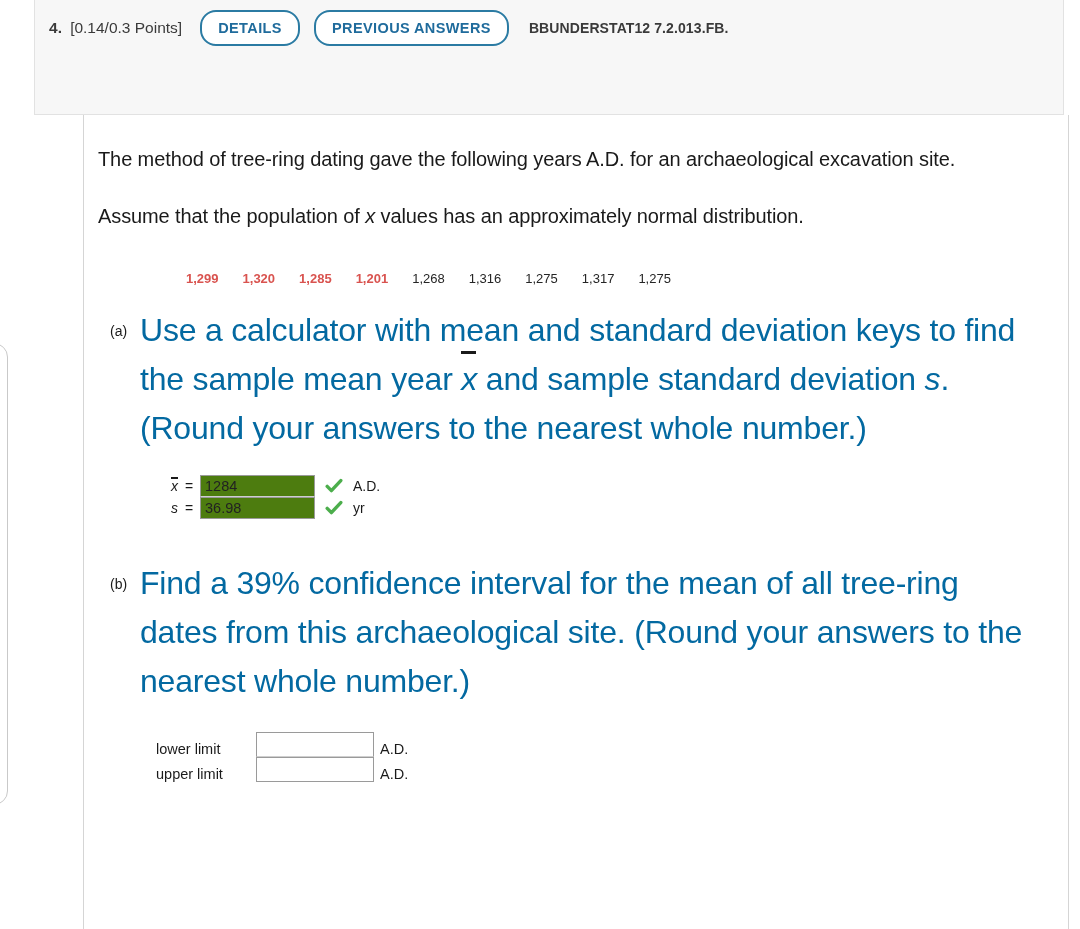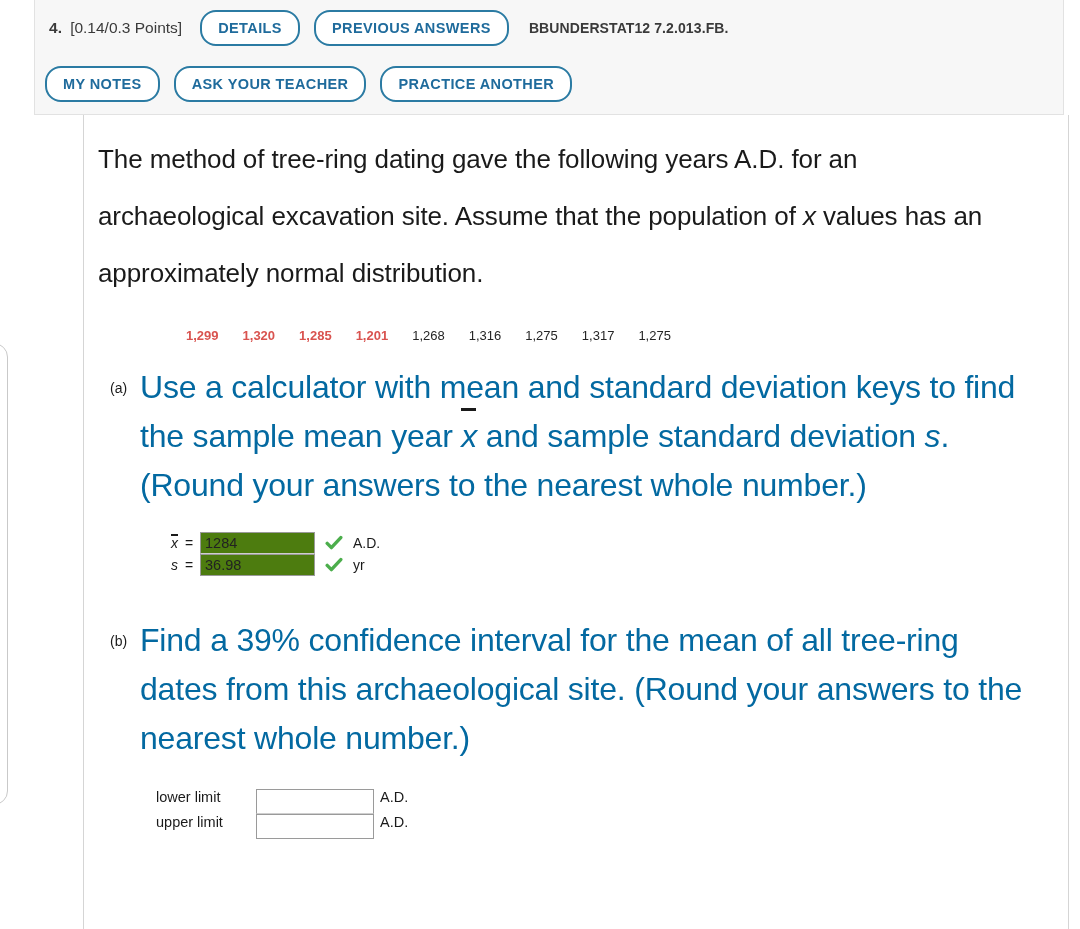--- a/index.html
+++ b/index.html
@@ -115,21 +115,21 @@
     left: 84px;
     top: 115px;
     width: 984px;
     height: 814px;
     box-sizing: border-box;
     padding: 16px 0 0 14px;
   }
 
   .stem {
     width: 925px;
-    font-size: 26px;
+    font-size: 20px;
     line-height: 57px;
     color: #1a1a1a;
     margin: 0;
     letter-spacing: -0.1px;
   }
   .stem .ital { font-style: italic; }
 
   .datarow {
     margin-top: 26px;
     padding-left: 88px;
@@ -243,21 +243,21 @@
     color: #1a1a1a;
   }
 
   
   .ansblock-b {
     margin-top: 26px;
     padding-left: 58px;
   }
   .limrow {
     display: flex;
-    align-items: flex-start;
+    align-items: flex-end;
   }
   .limlabel {
     width: 100px;
     flex: 0 0 100px;
     font-size: 14.5px;
     color: #1a1a1a;
   }
   .limfield {
     width: 118px;
     height: 25px;
@@ -285,25 +285,20 @@
 <div class="qheader">
 
   <div class="qheader-row row1">
     <span class="qnum">4.</span>
     <span class="qpoints">[0.14/0.3 Points]</span>
     <button class="hbtn">DETAILS</button>
     <button class="hbtn">PREVIOUS ANSWERS</button>
     <span class="qcode">BBUNDERSTAT12 7.2.013.FB.</span>
   </div>
 
-  <div class="qheader-row row2">
-    <button class="hbtn">MY NOTES</button>
-    <button class="hbtn">ASK YOUR TEACHER</button>
-    <button class="hbtn">PRACTICE ANOTHER</button>
-  </div>
 
 </div>
 
 <div class="vrule-left"></div>
 <div class="vrule-right"></div>
 
 <div class="qbody">
 
   <p class="stem"><span>The method of tree-ring dating gave the following years A.D.</span> <span>for an archaeological excavation site. Assume that the</span> <span>population of </span><span class="ital">x</span><span> values has an approximately normal</span> <span>distribution.</span></p>
 

